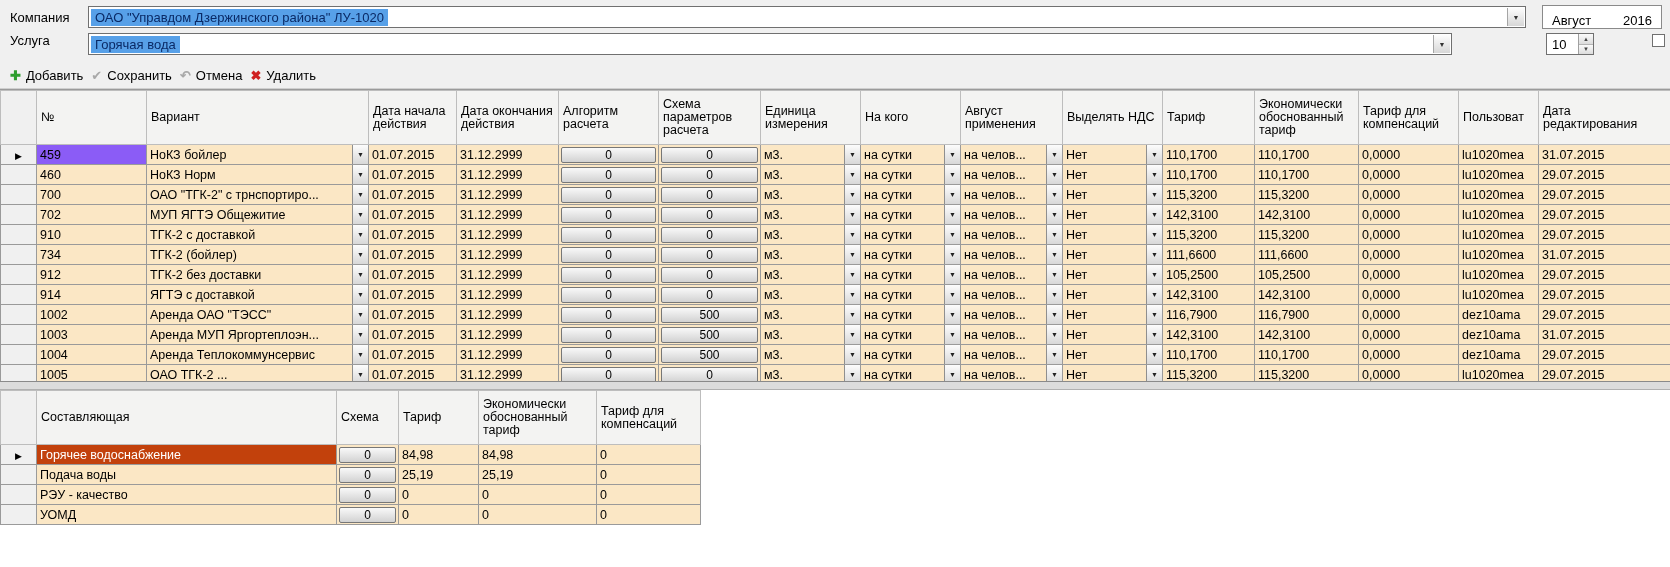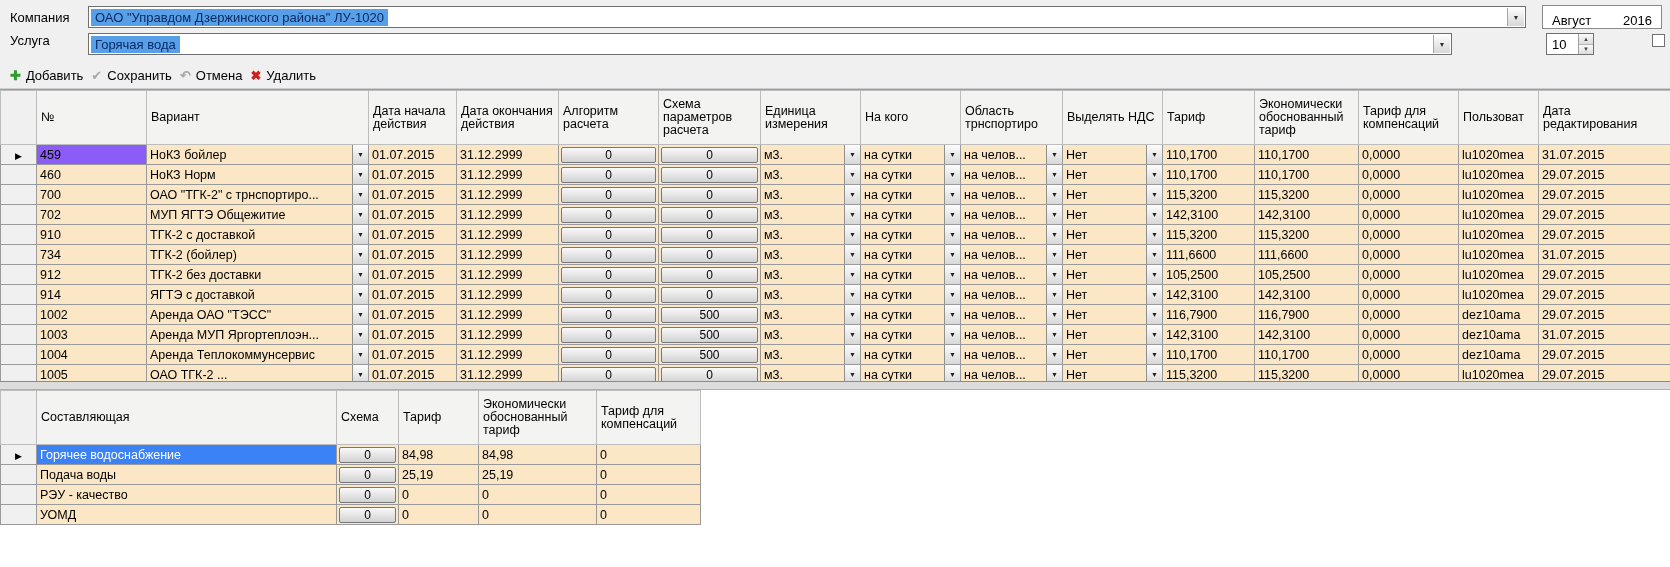--- a/index.html
+++ b/index.html
@@ -55,21 +55,21 @@
   .combocell{position:relative;padding-right:19px !important}
   .cbtn{position:absolute;right:0;top:0;bottom:0;width:16px;background:linear-gradient(#fcfcfc,#d8d8d8);border-left:1px solid #8f8f8f;display:flex;align-items:center;justify-content:center;color:#222}
   .cbtn::before{content:"▼";font-size:7px}
   .btncellwrap{padding:1px 2px !important}
   .cellbtn{display:flex;align-items:center;justify-content:center;height:16px;background:linear-gradient(#f9f9f9,#d2d2d2);border:1px solid #777;border-radius:2px;font-size:12px}
 
   
   .splitter{height:8px;background:#dcdcdc;border-bottom:1px solid #b0b0b0}
   .bottom-section{background:#fff;height:178px;padding:0}
   .detailtable{width:700px}
-  tr.current td.namecell{background:#3b82f6;color:#fff}
+  tr.current td.namecell{background:#c2410c;color:#fff}
   .filler{background:#fff}
 </style>
 </head>
 <body>
 
 <div class="app">
 
   <div class="toprow">
     <span class="flabel">Компания</span>
     <div class="combo combo1">
@@ -148,21 +148,21 @@
         <tr>
           <th class="selcell"></th>
           <th>№</th>
           <th>Вариант</th>
           <th>Дата начала действия</th>
           <th>Дата окончания действия</th>
           <th>Алгоритм расчета</th>
           <th>Схема параметров расчета</th>
           <th>Единица измерения</th>
           <th>На кого</th>
-          <th>Область трнспортиро</th>
+          <th>Август применения</th>
           <th>Выделять НДС</th>
           <th>Тариф</th>
           <th>Экономически обоснованный тариф</th>
           <th>Тариф для компенсаций</th>
           <th>Пользоват</th>
           <th>Дата редактирования</th>
         </tr>
       </thead>
       <tbody>
 

